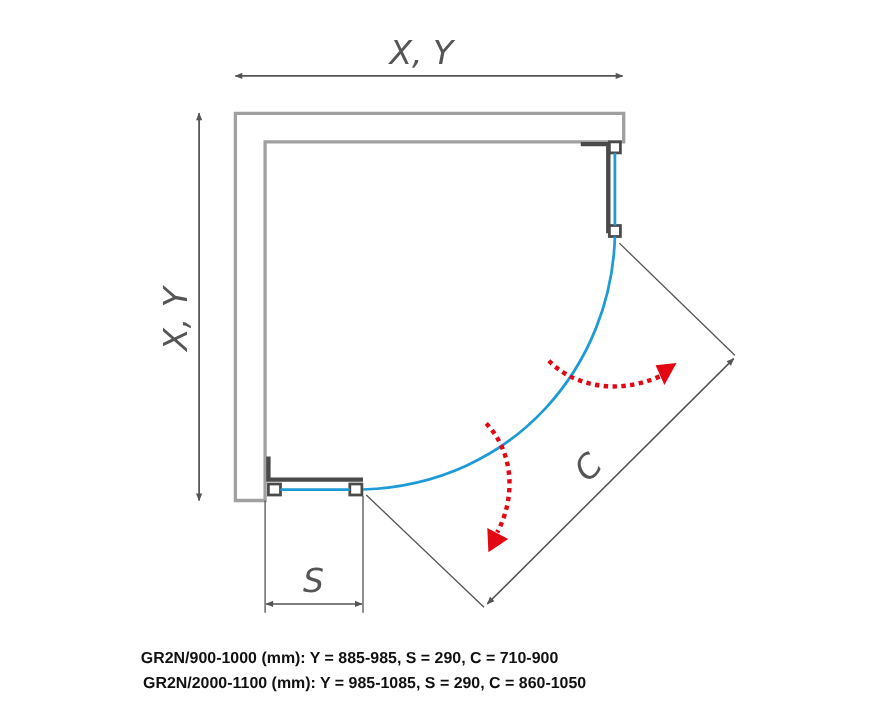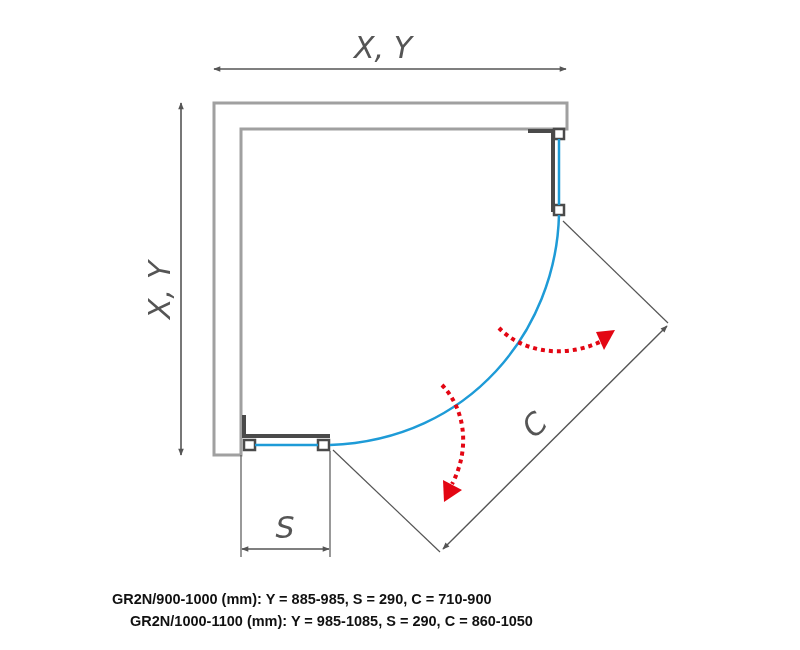--- a/index.html
+++ b/index.html
@@ -1,19 +1,19 @@
 <!DOCTYPE html>
 <html><head>
 <meta charset="utf-8">
 <style>
   html, body { margin: 0; padding: 0; background: #ffffff; }
   body { width: 800px; height: 650px; position: relative; overflow: hidden; font-family: "Liberation Sans", sans-serif; }
   #diagram { position: absolute; left: 0; top: 0; }
   .dim-label { font-family: "DejaVu Sans", sans-serif; font-style: italic; fill: #555555; font-size: 30px; }
-  .spec-line { position: absolute; left: 112px; font-family: "Liberation Sans", sans-serif; font-weight: bold; font-size: 14.5px; color: #111111; white-space: nowrap; }
+  .spec-line { position: absolute; left: 128px; font-family: "Liberation Sans", sans-serif; font-weight: bold; font-size: 14.5px; color: #111111; white-space: nowrap; }
   #spec-1 { top: 591px; }
   #spec-2 { top: 613px; left: 130px; }
 </style>
 </head>
 <body>
 
 <svg id="diagram" width="800" height="650" viewBox="0 0 800 650" xmlns="http://www.w3.org/2000/svg">
   <defs>
     <marker id="arrowGrey" viewBox="0 0 10 10" refX="9" refY="5" markerWidth="9" markerHeight="7" orient="auto-start-reverse" markerUnits="userSpaceOnUse">
       <path d="M0,1 L10,5 L0,9 z" fill="#555555"></path>
@@ -68,13 +68,13 @@
 
   <g>
     <line x1="241" y1="455" x2="241" y2="557" stroke="#555555" stroke-width="1.2"></line>
     <line x1="330" y1="451" x2="330" y2="557" stroke="#555555" stroke-width="1.2"></line>
     <line x1="242" y1="549" x2="329" y2="549" stroke="#555555" stroke-width="1.4" marker-start="url(#arrowGrey)" marker-end="url(#arrowGrey)"></line>
     <text class="dim-label" x="285" y="538" text-anchor="middle">S</text>
   </g>
 </svg>
 
 <div id="spec-1" class="spec-line">GR2N/900-1000 (mm): Y = 885-985, S = 290, C = 710-900</div>
-<div id="spec-2" class="spec-line">GR2N/1000-1100 (mm): Y = 985-1085, S = 290, C = 860-1050</div>
+<div id="spec-2" class="spec-line">GR2N/2000-1100 (mm): Y = 985-1085, S = 290, C = 860-1050</div>
 
 </body></html>

